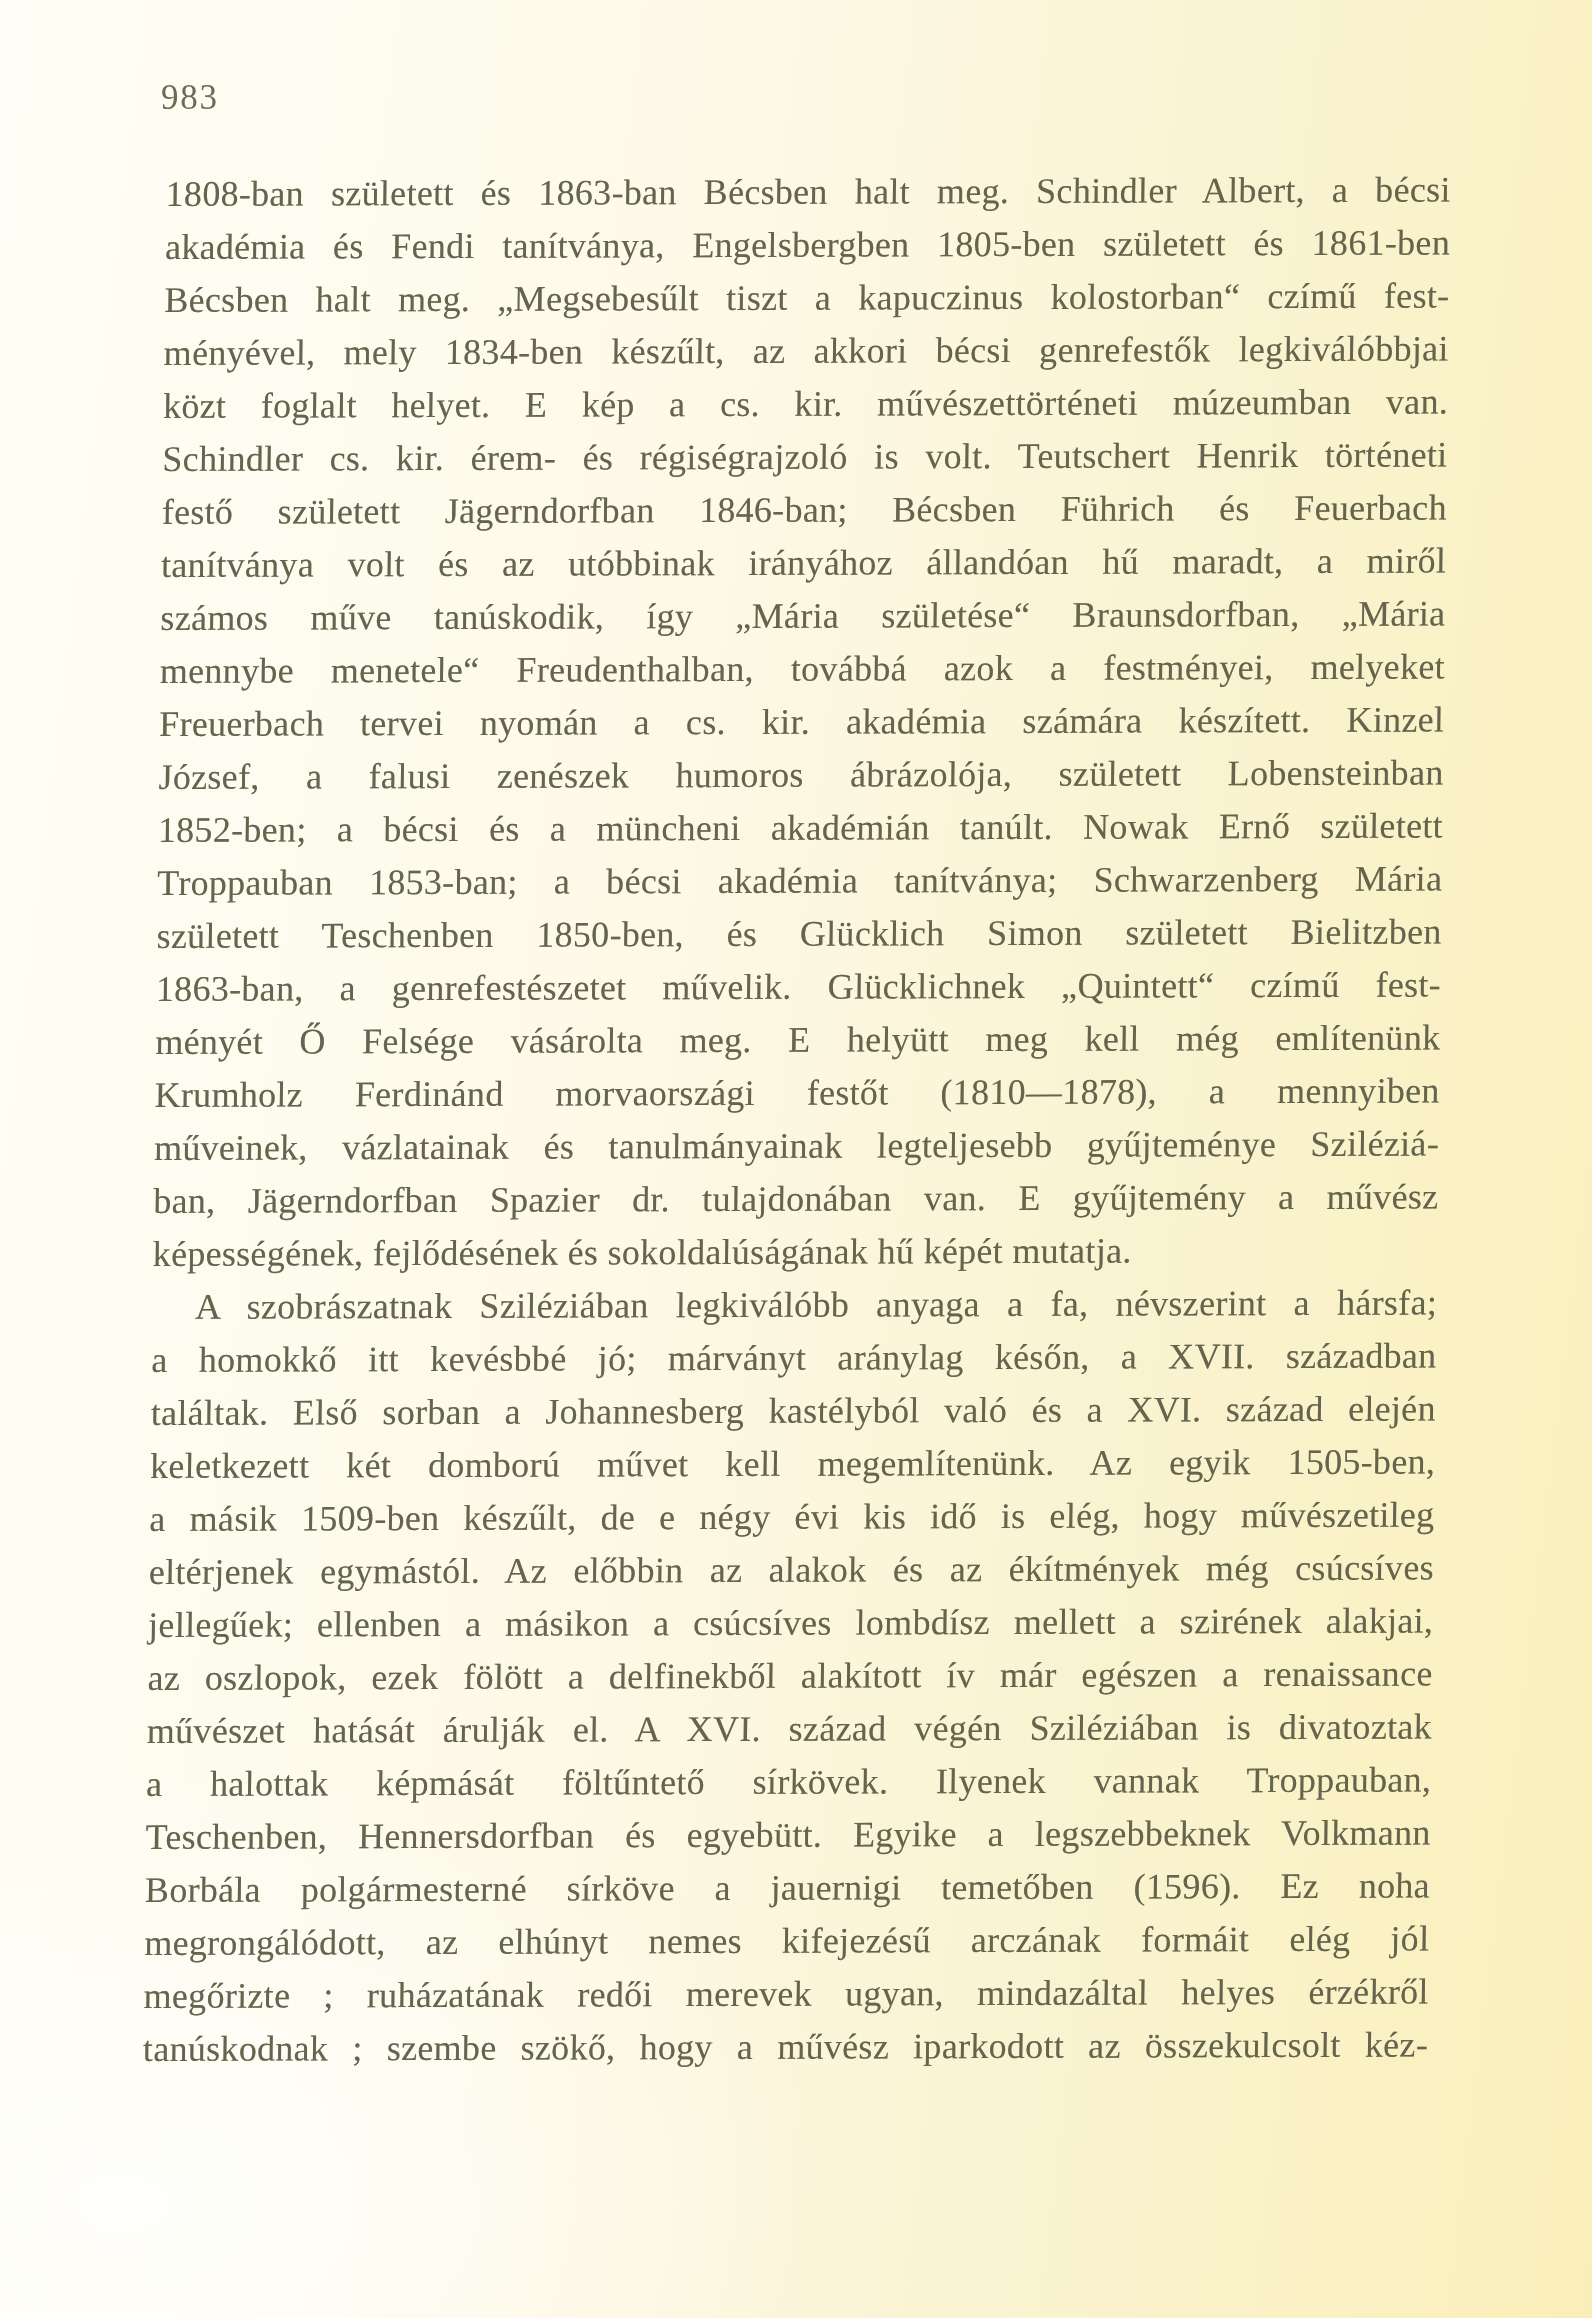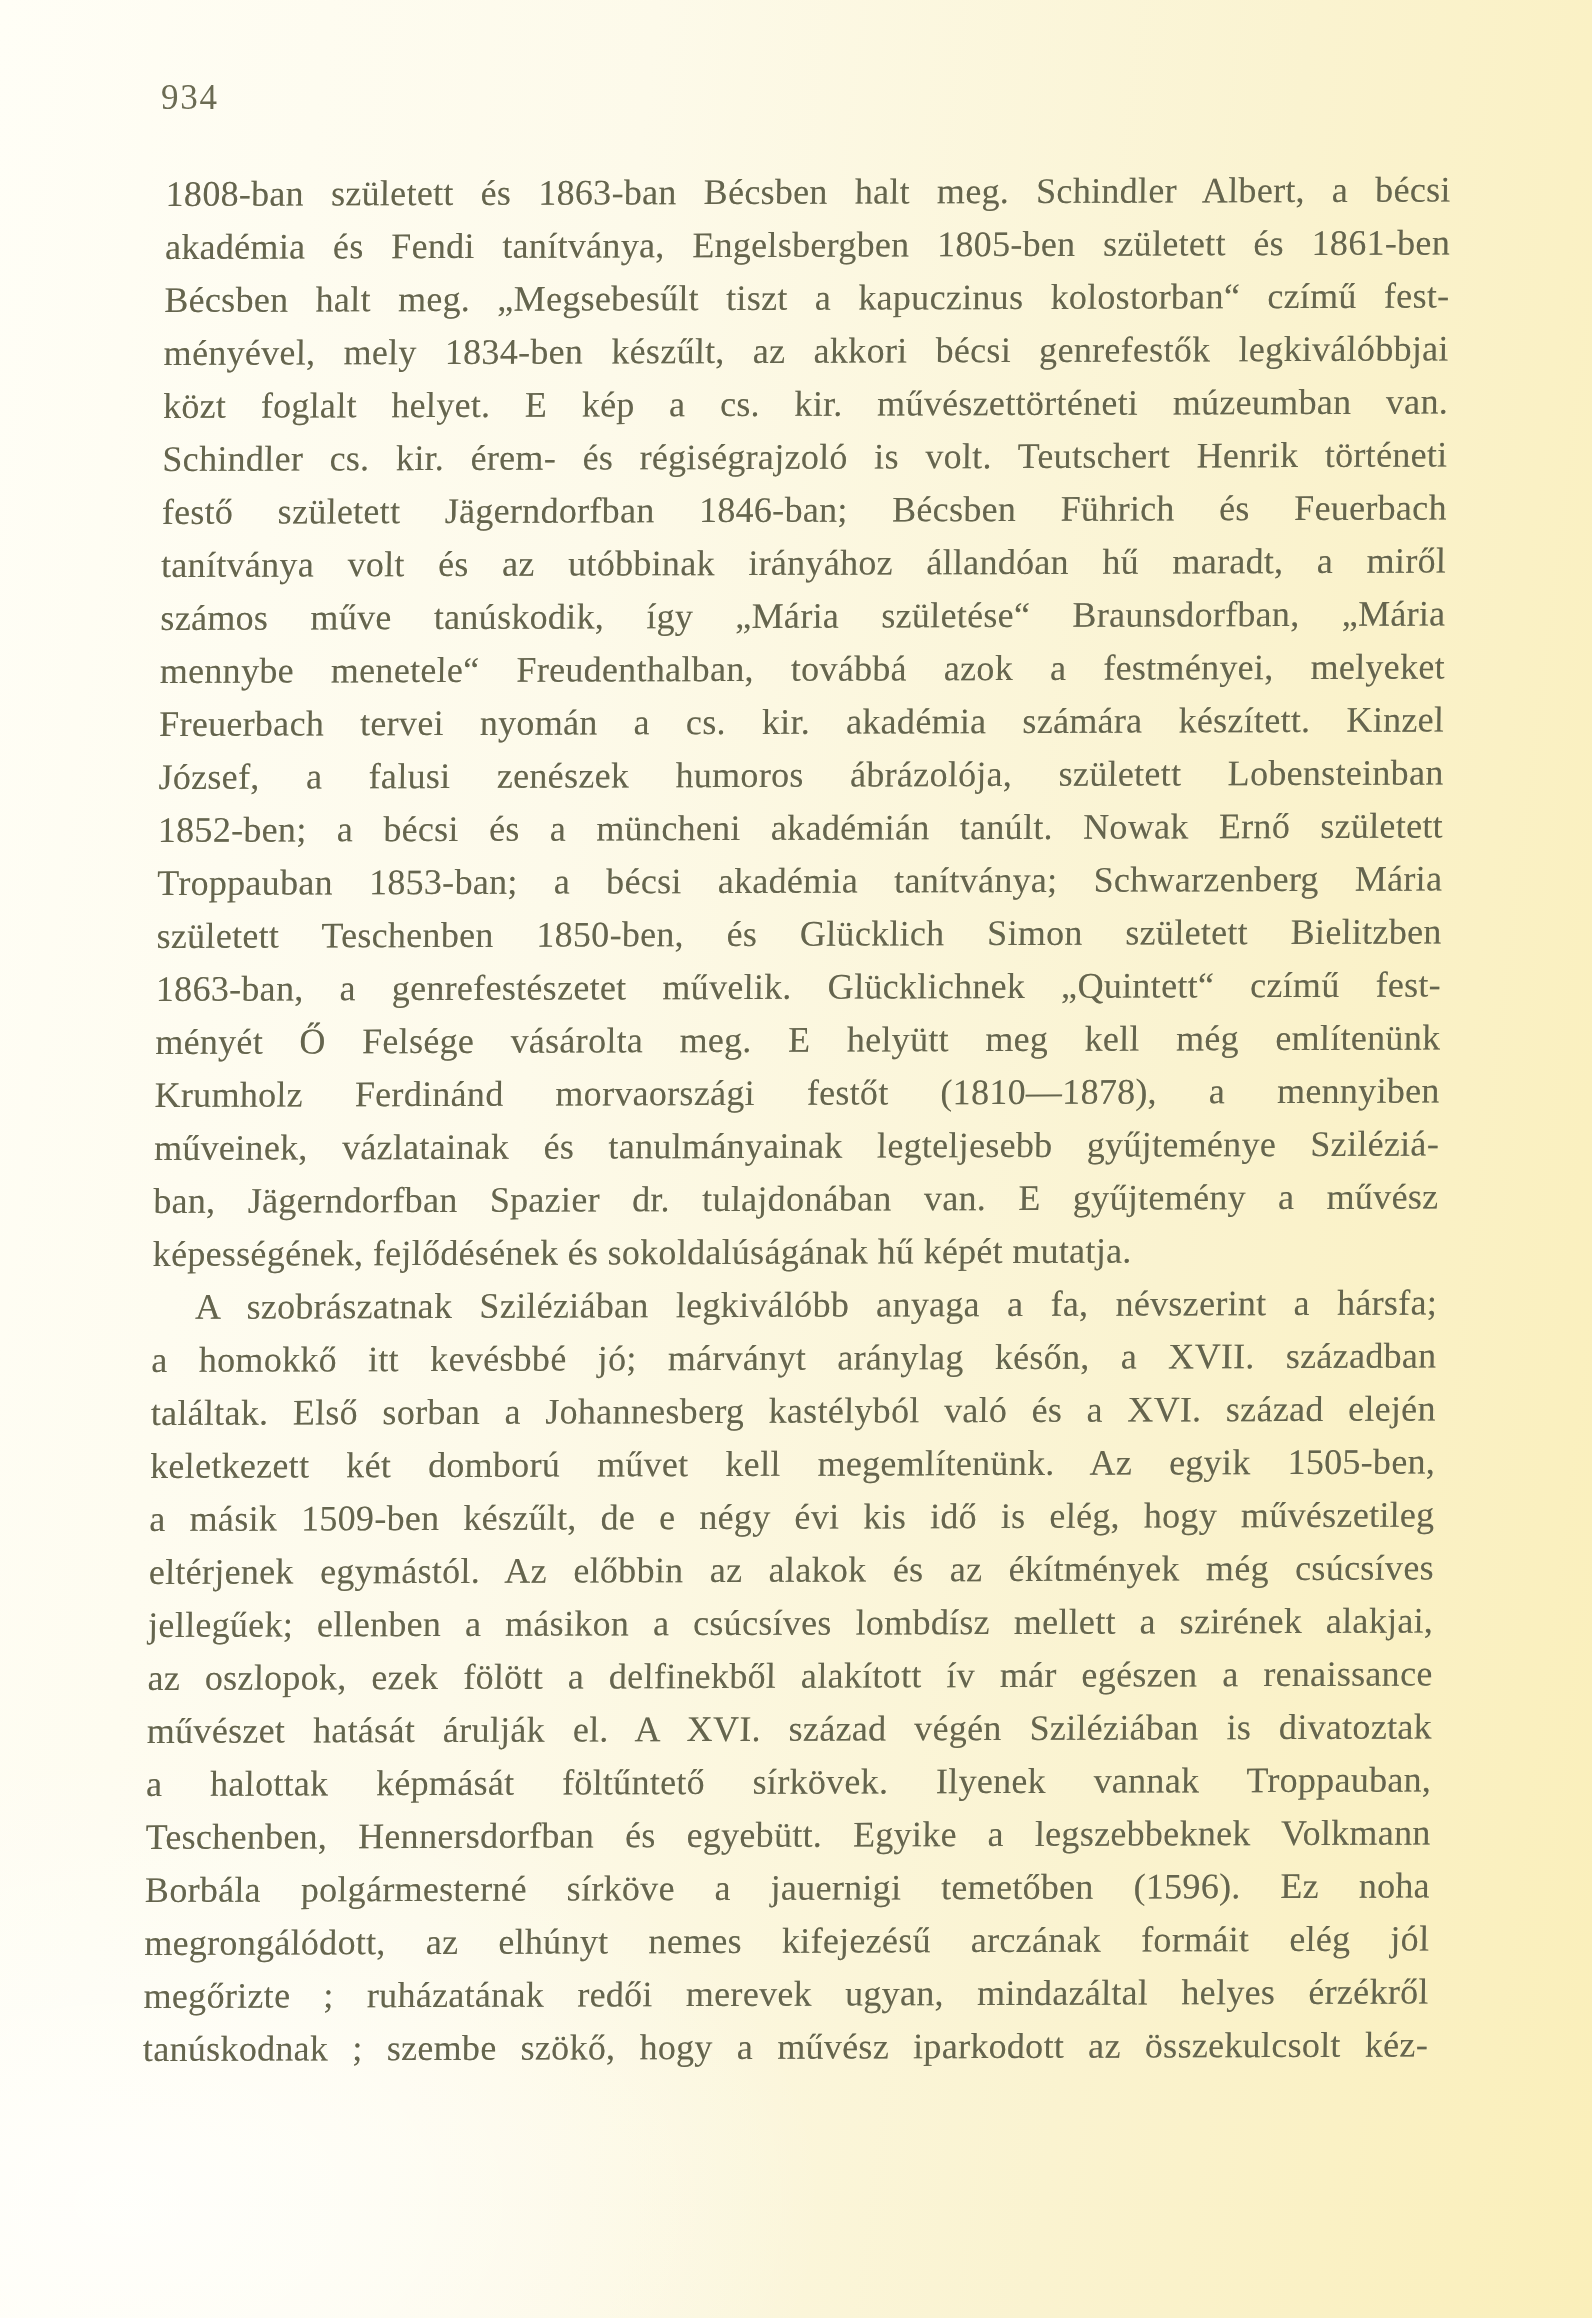--- a/index.html
+++ b/index.html
@@ -47,21 +47,21 @@
     text-indent: 43px;
   }
   .line.no-fill {
     text-align-last: left;
   }
 </style>
 </head>
 <body>
 
 <div class="page">
-  <div class="page-number">934</div>
+  <div class="page-number">983</div>
   <div class="text-block" id="text-block">
       <div class="line">1808-ban született és 1863-ban Bécsben halt meg. Schindler Albert, a bécsi</div>
       <div class="line">akadémia és Fendi tanítványa, Engelsbergben 1805-ben született és 1861-ben</div>
       <div class="line">Bécsben halt meg. „Megsebesűlt tiszt a kapuczinus kolostorban“ czímű fest-</div>
       <div class="line">ményével, mely 1834-ben készűlt, az akkori bécsi genrefestők legkiválóbbjai</div>
       <div class="line">közt foglalt helyet. E kép a cs. kir. művészettörténeti múzeumban van.</div>
       <div class="line">Schindler cs. kir. érem- és régiségrajzoló is volt. Teutschert Henrik történeti</div>
       <div class="line">festő született Jägerndorfban 1846-ban; Bécsben Führich és Feuerbach</div>
       <div class="line">tanítványa volt és az utóbbinak irányához állandóan hű maradt, a miről</div>
       <div class="line">számos műve tanúskodik, így „Mária születése“ Braunsdorfban, „Mária</div>

